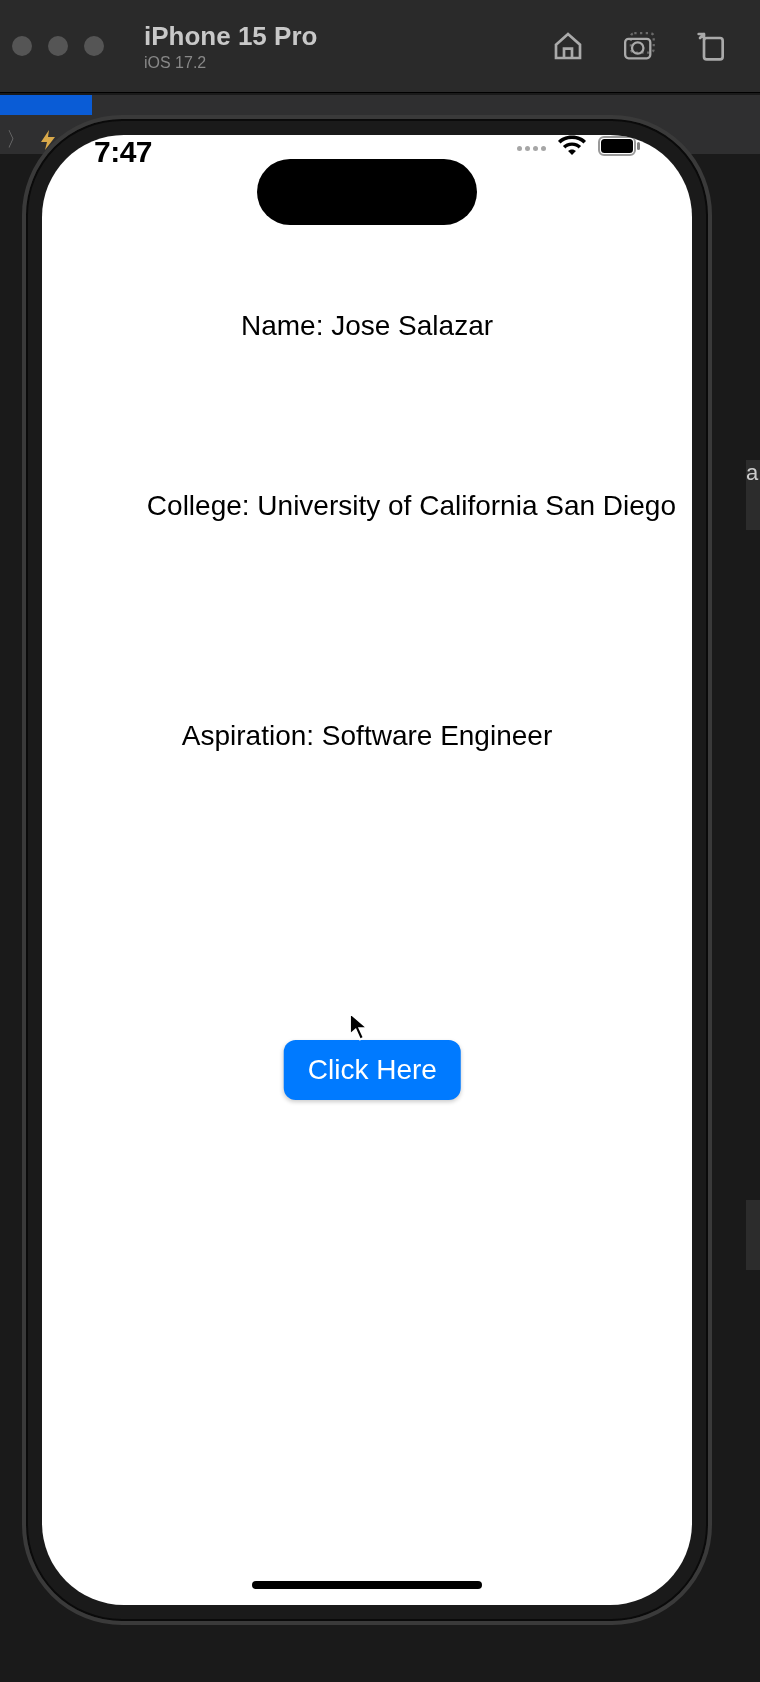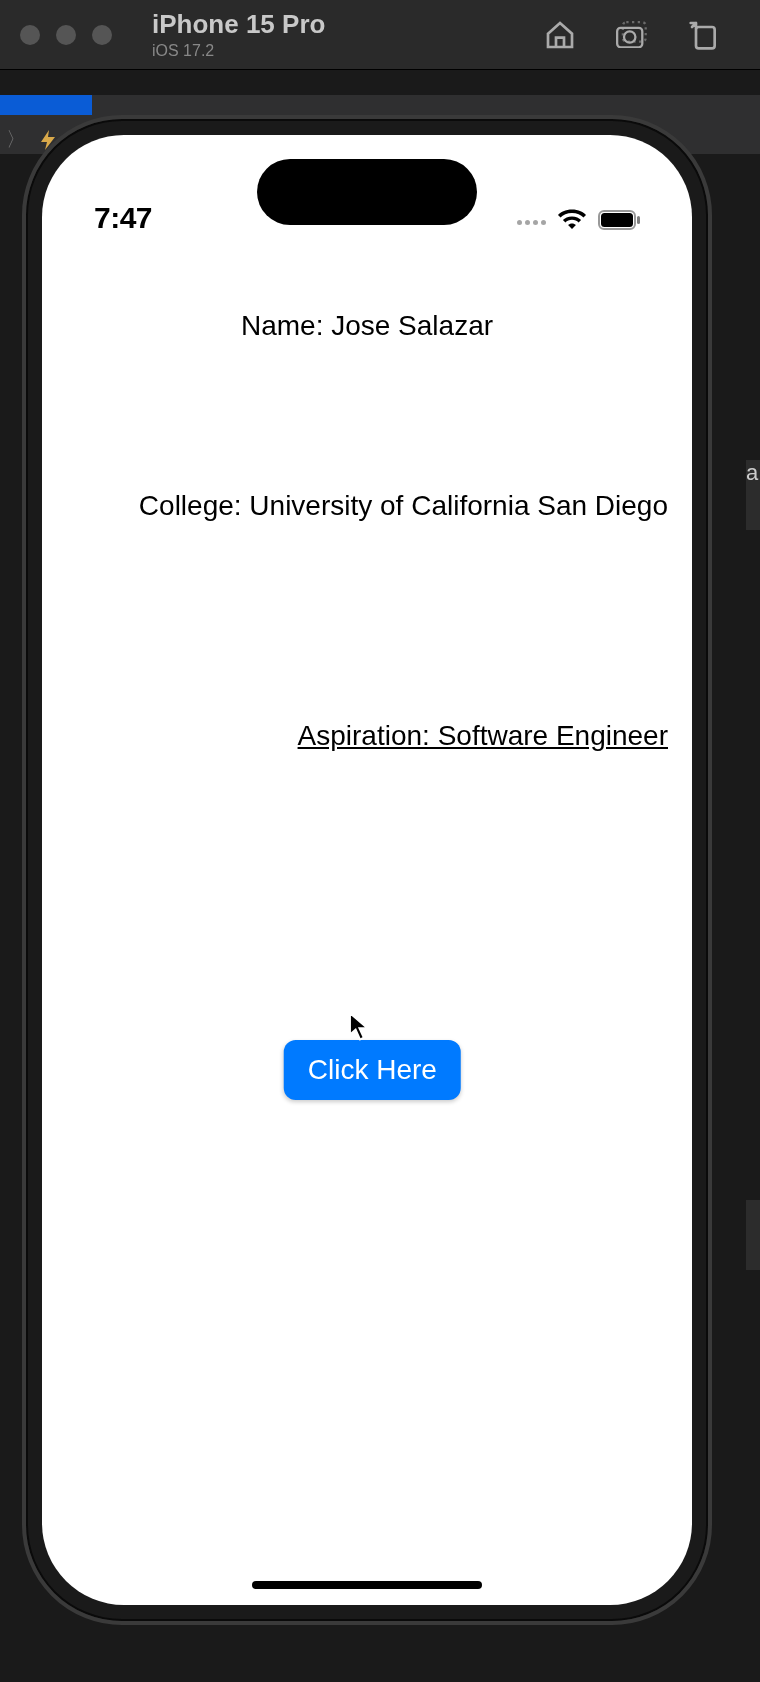--- a/index.html
+++ b/index.html
@@ -12,26 +12,26 @@
       width: 760px;
       height: 1682px;
       background: #1a1a1a;
       font-family: -apple-system, BlinkMacSystemFont, "Helvetica Neue", sans-serif;
       position: relative;
       overflow: hidden;
     }
 
     
     .simulator-titlebar {
-      height: 70px;
+      height: 93px;
       background: #2a2a2a;
       border-bottom: 1px solid #000;
       display: flex;
       align-items: center;
-      padding: 0 20px;
+      padding: 0 12px;
     }
 
     .traffic-lights {
       display: flex;
       gap: 16px;
       margin-right: 40px;
     }
 
     .traffic-light {
       width: 20px;
@@ -154,21 +154,21 @@
     }
 
     
     .status-bar {
       position: absolute;
       top: 0;
       left: 0;
       right: 0;
       height: 100px;
       display: flex;
-      align-items: flex-end;
+      align-items: flex-start;
       justify-content: space-between;
       padding: 0 52px;
       z-index: 5;
       gap: 14px;
     }
 
     .status-time {
       font-size: 30px;
       font-weight: 600;
       color: #000;
@@ -207,26 +207,26 @@
       display: flex;
       flex-direction: column;
       align-items: center;
     }
 
     .info-label {
       font-size: 28px;
       color: #000;
       font-weight: 400;
       text-align: center;
-      padding: 0 24px;
+      padding: 0 16px;
     }
 
     .label-name { position:absolute; top: 175px; left:0; right:0; text-align:center;}
     .label-college { position:absolute; top: 355px; left:17px; right:0; text-align:right;}
-    .label-aspiration { position:absolute; top: 585px; left:0; right:0; text-align:right;text-decoration:underline;}
+    .label-aspiration { position:absolute; top: 585px; left:0; right:0; text-align:center;}
 
     .click-button {
       position: absolute;
       top: 905px;
       left: 50%;
       transform: translateX(-47%);
       background: #007aff;
       color: #fff;
       font-size: 28px;
       font-weight: 400;

